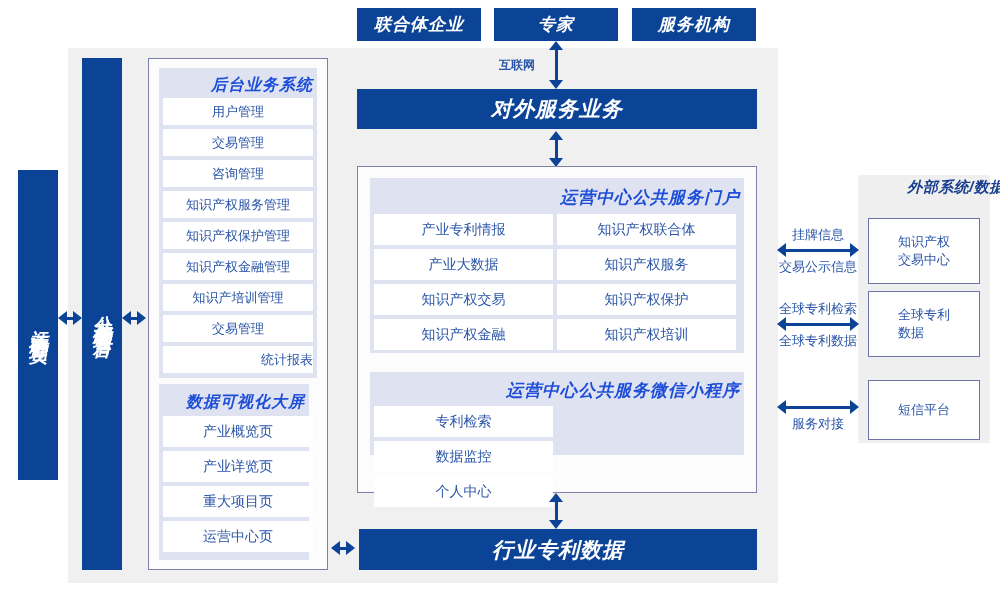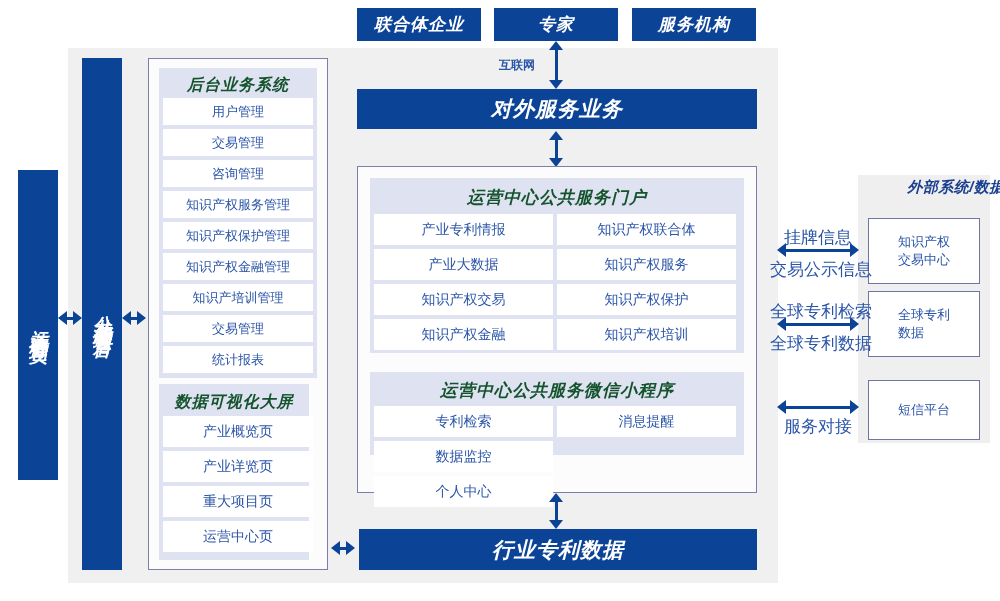--- a/index.html
+++ b/index.html
@@ -32,21 +32,21 @@
     position:absolute;box-sizing:border-box;
     border:1.5px solid #7b7fab;background:#fcfcfd;
   }
 
   
   .group{
     position:absolute;box-sizing:border-box;
     background:#dfe2f0;padding:4px;
   }
   .group-title{
-    text-align:center;color:#14532d;font-weight:bold;font-style:italic;
+    text-align:right;color:#1d4ed8;font-weight:bold;font-style:italic;
     letter-spacing:1px;
   }
   .cell{
     background:#ffffff;color:#2a55a8;text-align:center;
     box-sizing:border-box;display:flex;align-items:center;justify-content:center;
   }
   .grid2{display:flex;flex-wrap:wrap;}
 
   
   .rpanel{position:absolute;background:#efefef;box-sizing:border-box;}
@@ -79,21 +79,21 @@
     border-bottom:9px solid #0b4397;
   }
   .arrow-v .head-d{
     width:0;height:0;border-left:7px solid transparent;border-right:7px solid transparent;
     border-top:9px solid #0b4397;
   }
   .alabel{
     position:absolute;color:#2a55a8;font-size:12px;font-weight:bold;
     white-space:nowrap;text-align:center;
   }
-  .alabel.plain{font-weight:normal;font-size:17px;}
+  .alabel.plain{font-weight:normal;font-size:13px;}
 </style>
 </head>
 <body>
 
 <div id="stage">
 
   <div class="navy" style="left:357px;top:8px;width:124px;height:33px;font-size:17px;">
     <span>联合体企业</span>
   </div>
   <div class="navy" style="left:494px;top:8px;width:124px;height:33px;font-size:17px;">
@@ -162,21 +162,21 @@
         </div>
         <div class="cell" style="width: 150px; height: 27px; font-size: 13px; margin-bottom: 4px;">
           <span>知识产权金融管理</span>
         </div>
         <div class="cell" style="width: 150px; height: 27px; font-size: 13px; margin-bottom: 4px;">
           <span>知识产培训管理</span>
         </div>
         <div class="cell" style="width: 150px; height: 27px; font-size: 13px; margin-bottom: 4px;">
           <span>交易管理</span>
         </div>
-        <div class="cell" style="width: 150px; height: 27px; font-size: 13px; margin-bottom: 4px;">
+        <div class="cell" style="width: 150px; height: 27px; font-size: 13px; margin-bottom: 4px; justify-content: flex-end;">
           <span>统计报表</span>
         </div>
       </div>
   </div>
 
   <div class="group" style="left:159px;top:384px;width:150px;height:176px;">
     <div class="group-title" style="font-size:16px;line-height:28px;height:28px;">数据可视化大屏</div>
     <div id="screen-items">
         <div class="cell" style="width: 150px; height: 31px; font-size: 14px; margin-bottom: 4px;">
           <span>产业概览页</span>
@@ -230,23 +230,20 @@
         </div>
       </div>
   </div>
 
   <div class="group" style="left:370px;top:372px;width:374px;height:83px;">
     <div class="group-title" style="font-size:17px;line-height:30px;height:30px;">运营中心公共服务微信小程序</div>
     <div id="mini-items" class="grid2">
         <div class="cell" style="width: 179px; height: 31px; font-size: 14px; margin-bottom: 4px; margin-right: 4px;">
           <span>专利检索</span>
         </div>
-        <div class="cell" style="width: 179px; height: 31px; font-size: 14px; margin-bottom: 4px; margin-right: 4px;">
-          <span>消息提醒</span>
-        </div>
         <div class="cell" style="width: 179px; height: 31px; font-size: 14px; margin-bottom: 4px; margin-right: 8px;">
           <span>数据监控</span>
         </div>
         <div class="cell" style="width: 179px; height: 31px; font-size: 14px; margin-bottom: 4px; margin-right: 4px;">
           <span>个人中心</span>
         </div>
       </div>
   </div>
 
   <div class="arrow-v" style="left:549px;top:493px;height:36px;">

